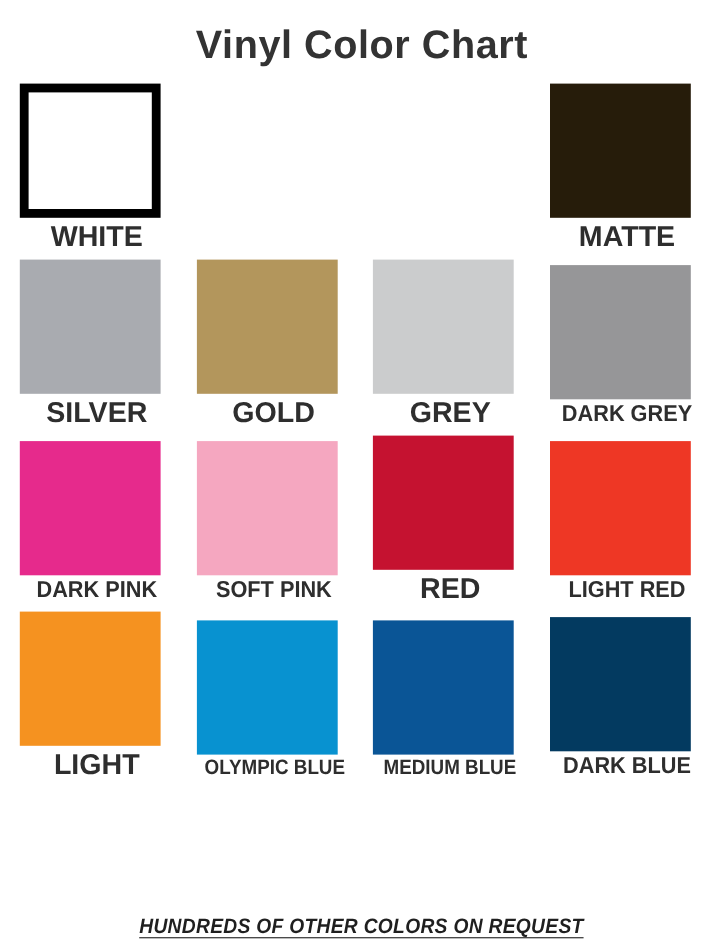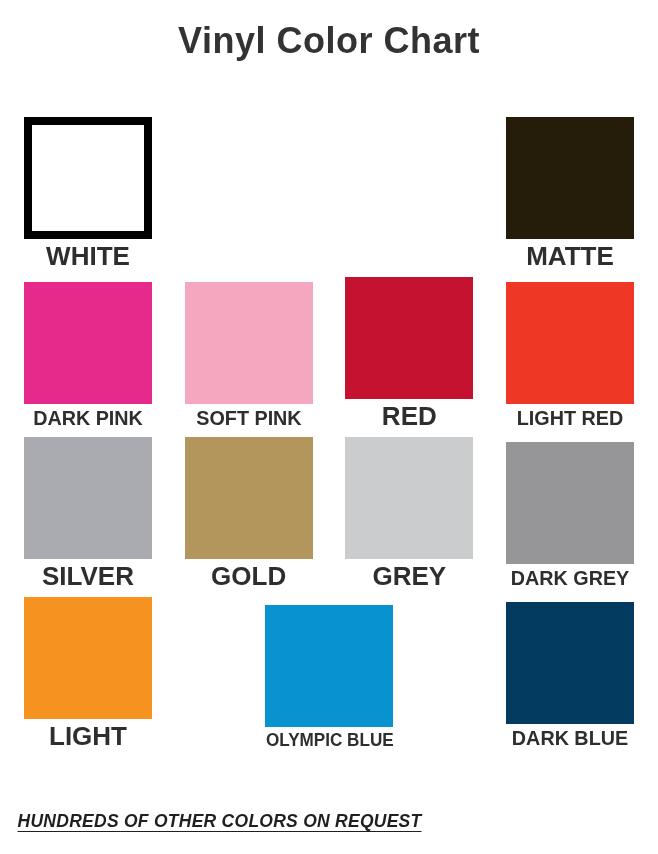--- a/index.html
+++ b/index.html
@@ -16,21 +16,20 @@
     position: relative;
   }
 
   .page {
     width: 658px;
     height: 854px;
     box-sizing: border-box;
     display: flex;
     flex-direction: column;
     background: #ffffff;
-    gap: 41px;
   }
 
   
   .title {
     text-align: center;
     font-family: "Liberation Sans", sans-serif;
     font-weight: bold;
     font-size: 36px;
     letter-spacing: 0.5px;
     color: #333333;
@@ -52,21 +51,21 @@
     display: flex;
     justify-content: space-between;
     align-items: flex-end;
     margin-bottom: 7px;
   }
 
   .cell {
     width: 140px;
     display: flex;
     flex-direction: column;
-    align-items: center;
+    align-items: flex-start;
   }
 
   .swatch {
     width: 128px;
     height: 122px;
     box-sizing: border-box;
     display: block;
   }
 
   .swatch.bordered {
@@ -87,22 +86,21 @@
   }
 
   
   .label.s1 { font-size: 26px; letter-spacing: 0px; }
   .label.s2 { font-size: 21px; letter-spacing: 0px; transform: scaleX(0.94); }
   .label.s3 { font-size: 19px; letter-spacing: 0px; transform: scaleX(0.9); }
 
   
   .footer {
     margin-top: auto;
-    text-align: left;
-    padding-bottom: 22px;
+    text-align: center;
   }
 
   .footer-text {
     display: inline-block;
     font-family: "Liberation Sans", sans-serif;
     font-weight: bold;
     font-style: italic;
     font-size: 19px;
     color: #1f1f1f;
     text-decoration: underline;
@@ -125,62 +123,66 @@
           <div class="swatch bordered" style="background: rgb(255, 255, 255); border-color: rgb(0, 0, 0);"></div>
           <div class="label s1">WHITE</div>
         </div>
         <div class="cell">
           <div class="swatch" style="background: rgb(38, 28, 10);"></div>
           <div class="label s1">MATTE</div>
         </div>
       </div>
       <div class="row">
         <div class="cell">
+          <div class="swatch" style="background: rgb(169, 171, 176);"></div>
+          <div class="label s1">SILVER</div>
+        </div>
+        <div class="cell">
+          <div class="swatch" style="background: rgb(179, 150, 92);"></div>
+          <div class="label s1">GOLD</div>
+        </div>
+        <div class="cell">
+          <div class="swatch" style="background: rgb(203, 204, 205);"></div>
+          <div class="label s1">GREY</div>
+        </div>
+        <div class="cell">
+          <div class="swatch" style="background: rgb(150, 150, 152);"></div>
+          <div class="label s2">DARK GREY</div>
+        </div>
+      </div>
+      <div class="row">
+        <div class="cell">
           <div class="swatch" style="background: rgb(230, 42, 140);"></div>
           <div class="label s2">DARK PINK</div>
         </div>
         <div class="cell">
           <div class="swatch" style="background: rgb(245, 167, 192);"></div>
           <div class="label s2">SOFT PINK</div>
         </div>
         <div class="cell">
           <div class="swatch" style="background: rgb(197, 18, 48);"></div>
           <div class="label s1">RED</div>
         </div>
         <div class="cell">
           <div class="swatch" style="background: rgb(238, 55, 37);"></div>
           <div class="label s2">LIGHT RED</div>
         </div>
       </div>
       <div class="row">
         <div class="cell">
-          <div class="swatch" style="background: rgb(169, 171, 176);"></div>
-          <div class="label s1">SILVER</div>
-        </div>
-        <div class="cell">
-          <div class="swatch" style="background: rgb(179, 150, 92);"></div>
-          <div class="label s1">GOLD</div>
-        </div>
-        <div class="cell">
-          <div class="swatch" style="background: rgb(203, 204, 205);"></div>
-          <div class="label s1">GREY</div>
-        </div>
-        <div class="cell">
-          <div class="swatch" style="background: rgb(150, 150, 152);"></div>
-          <div class="label s2">DARK GREY</div>
-        </div>
-      </div>
-      <div class="row">
-        <div class="cell">
           <div class="swatch" style="background: rgb(245, 146, 32);"></div>
           <div class="label s1">LIGHT</div>
         </div>
         <div class="cell">
           <div class="swatch" style="background: rgb(8, 146, 208);"></div>
           <div class="label s3">OLYMPIC BLUE</div>
+        </div>
+        <div class="cell">
+          <div class="swatch" style="background: rgb(10, 85, 150);"></div>
+          <div class="label s3">MEDIUM BLUE</div>
         </div>
         <div class="cell">
           <div class="swatch" style="background: rgb(3, 58, 96);"></div>
           <div class="label s2">DARK BLUE</div>
         </div>
       </div>
     </div>
 
   <div class="footer">
     <span class="footer-text">HUNDREDS OF OTHER COLORS ON REQUEST</span>

